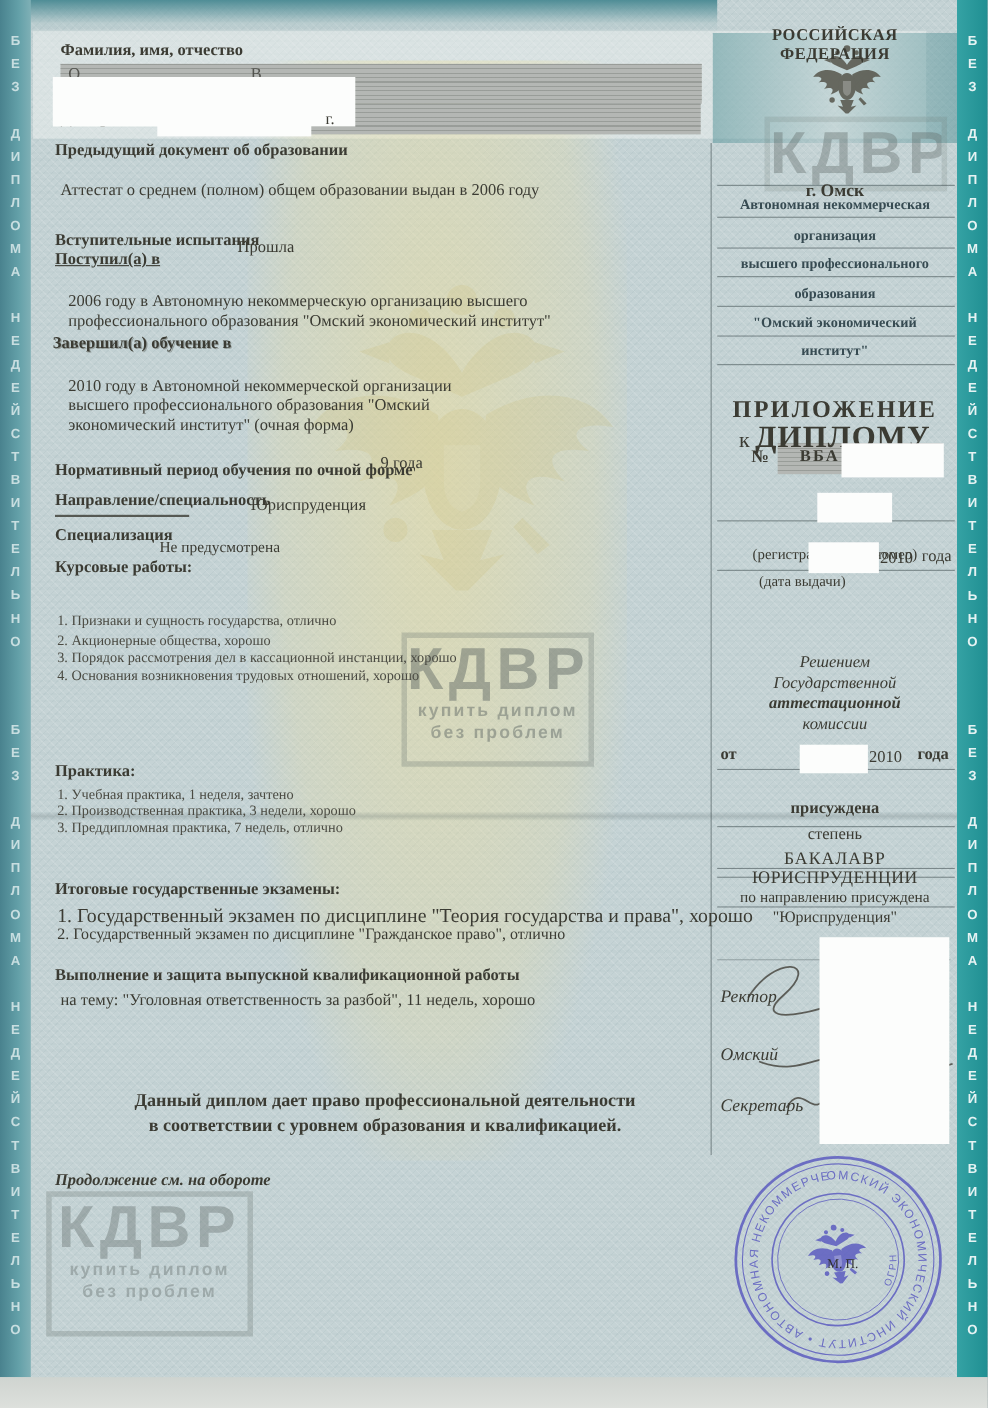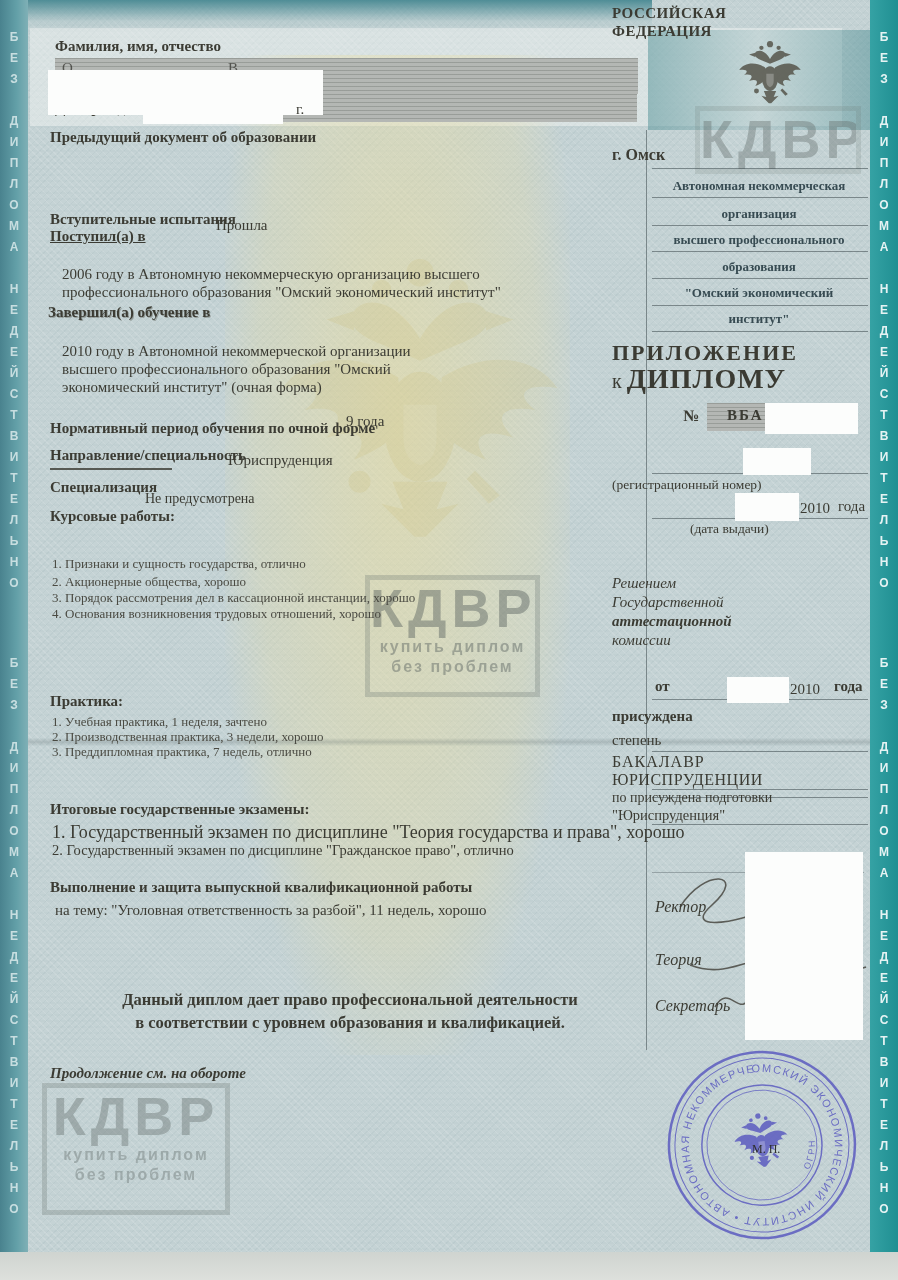--- a/index.html
+++ b/index.html
@@ -22,21 +22,21 @@
   .gband{position:absolute;z-index:2;background:#b4b7b4;
     background-image:repeating-linear-gradient(180deg, rgba(130,135,130,0.55) 0 1px, transparent 1px 4px);}
   .edgeband{position:absolute;top:0;width:28px;height:1252px;z-index:8;
     display:flex;flex-direction:column;justify-content:space-around;align-items:center;}
   .edgeband span{writing-mode:vertical-rl;text-orientation:upright;
     font-family:"Liberation Sans",sans-serif;font-size:12px;font-weight:bold;
     letter-spacing:7px;color:rgba(255,255,255,0.88);}
   .inst{position:absolute;left:650px;width:218px;text-align:center;
     font-size:13px;font-weight:bold;color:#374b52;z-index:4;}
   .rline{position:absolute;left:652px;width:216px;height:1px;background:rgba(60,72,76,0.55);z-index:3;}
-  .rctr{position:absolute;left:612px;width:218px;text-align:left;z-index:4;}
+  .rctr{position:absolute;left:650px;width:218px;text-align:center;z-index:4;margin-top:19px;}
   .wm{position:absolute;z-index:1;border:5px solid rgba(105,115,112,0.28);
     color:rgba(100,110,108,0.40);text-align:center;
     font-family:"Liberation Sans",sans-serif;font-weight:bold;overflow:hidden;}
   .wm .big{font-size:54px;letter-spacing:5px;line-height:1.05;}
   .wm .sub{font-size:16px;letter-spacing:2px;line-height:1.25;}
   .sig{font-style:italic;font-size:16px;z-index:6;}
 </style>
 </head>
 <body>
 
@@ -92,20 +92,21 @@
   <span class="abs val" style="left:62px;top:60px;z-index:2;color:rgba(60,60,55,0.8);">О</span>
   <span class="abs val" style="left:228px;top:60px;z-index:2;color:rgba(60,60,55,0.8);">В</span>
   <div class="wbox" style="left:48px;top:70px;width:275px;height:45px;"></div>
 
   <div class="abs lbl" style="left:55px;top:100px;">Дата рождения</div>
   <div class="gband" style="left:150px;top:94px;width:487px;height:28px;"></div>
   <div class="wbox" style="left:143px;top:96px;width:140px;height:28px;"></div>
   <span class="abs val" style="left:296px;top:101px;z-index:6;">г.</span>
 
   <div class="abs lbl" style="left:50px;top:129px;">Предыдущий документ об образовании</div>
+  <div class="abs val" style="left:55px;top:165px;">Аттестат о среднем (полном) общем образовании выдан в 2006 году</div>
 
   <div class="abs lbl" style="left:50px;top:211px;">Вступительные испытания</div>
   <div class="abs val" style="left:216px;top:217px;">Прошла</div>
   <div class="abs lbl" style="left:50px;top:228px;text-decoration:underline;">Поступил(а) в</div>
   <div class="abs val" style="left:62px;top:266px;text-align:center;">2006 году в Автономную некоммерческую организацию высшего</div>
   <div class="abs val" style="left:62px;top:284px;">профессионального образования "Омский экономический институт"</div>
   <div class="abs lbl" style="left:48px;top:304px;text-shadow:1px 1px 0 rgba(60,60,50,0.35);">Завершил(а) обучение в</div>
   <div class="abs val" style="left:62px;top:343px;">2010 году в Автономной некоммерческой организации</div>
   <div class="abs val" style="left:62px;top:361px;">высшего профессионального образования "Омский</div>
   <div class="abs val" style="left:62px;top:379px;">экономический институт" (очная форма)</div>
@@ -197,37 +198,37 @@
   <span class="abs val" style="left:790px;top:681px;z-index:4;">2010</span>
   <span class="abs b" style="left:834px;top:678px;font-size:15px;z-index:4;">года</span>
 
   <div class="rctr b" style="top:708px;font-size:15px;">присуждена</div>
   <div class="rctr" style="top:732px;font-size:15px;">степень</div>
   <div class="rline" style="top:751px;"></div>
   <div class="rctr" style="top:753px;font-size:16px;letter-spacing:1px;">БАКАЛАВР</div>
   <div class="rctr" style="top:771px;font-size:16px;letter-spacing:0.5px;">ЮРИСПРУДЕНЦИИ</div>
   <div class="rline" style="top:789px;"></div>
   <div class="rline" style="top:797px;"></div>
-  <div class="rctr" style="top:790px;font-size:14px;">по присуждена подготовки</div>
+  <div class="rctr" style="top:790px;font-size:14px;">по направлению присуждена</div>
   <div class="rctr" style="top:807px;font-size:14.5px;">"Юриспруденция"</div>
   <div class="rline" style="top:824px;"></div>
 
   <svg class="abs" style="left:650px;top:845px;z-index:2;" width="220" height="205" viewBox="0 0 220 205">
     <g fill="none" stroke="#50504a" stroke-width="1.6" opacity="0.9">
       <path d="M30,62 C55,22 98,28 62,60 C30,88 92,80 142,53"></path>
       <path d="M142,56 C168,42 178,60 205,38"></path>
       <path d="M40,120 C82,136 100,104 132,120"></path>
       <path d="M178,92 C208,108 196,130 216,122"></path>
       <path d="M65,162 C80,136 90,178 102,148 C110,128 114,166 124,150"></path>
     </g>
   </svg>
   <div class="line" style="left:652px;top:872px;width:212px;background:rgba(60,72,76,0.35);"></div>
   <div class="wbox" style="left:745px;top:852px;width:118px;height:188px;"></div>
   <div class="abs sig" style="left:655px;top:898px;">Ректор</div>
-  <div class="abs sig" style="left:655px;top:951px;">Теория</div>
+  <div class="abs sig" style="left:655px;top:951px;">Омский</div>
   <div class="abs sig" style="left:655px;top:997px;">Секретарь</div>
 
   <svg class="abs" style="left:655px;top:1038px;z-index:2;opacity:0.85;transform:rotate(-8deg);" width="215" height="215" viewBox="0 0 215 215">
     <g stroke="#5c5cc0" fill="none">
       <circle cx="107" cy="107" r="93" stroke-width="2.5"></circle>
       <circle cx="107" cy="107" r="87" stroke-width="1"></circle>
       <circle cx="107" cy="107" r="60" stroke-width="1.5"></circle>
       <circle cx="107" cy="107" r="55" stroke-width="0.8"></circle>
     </g>
     <defs>

